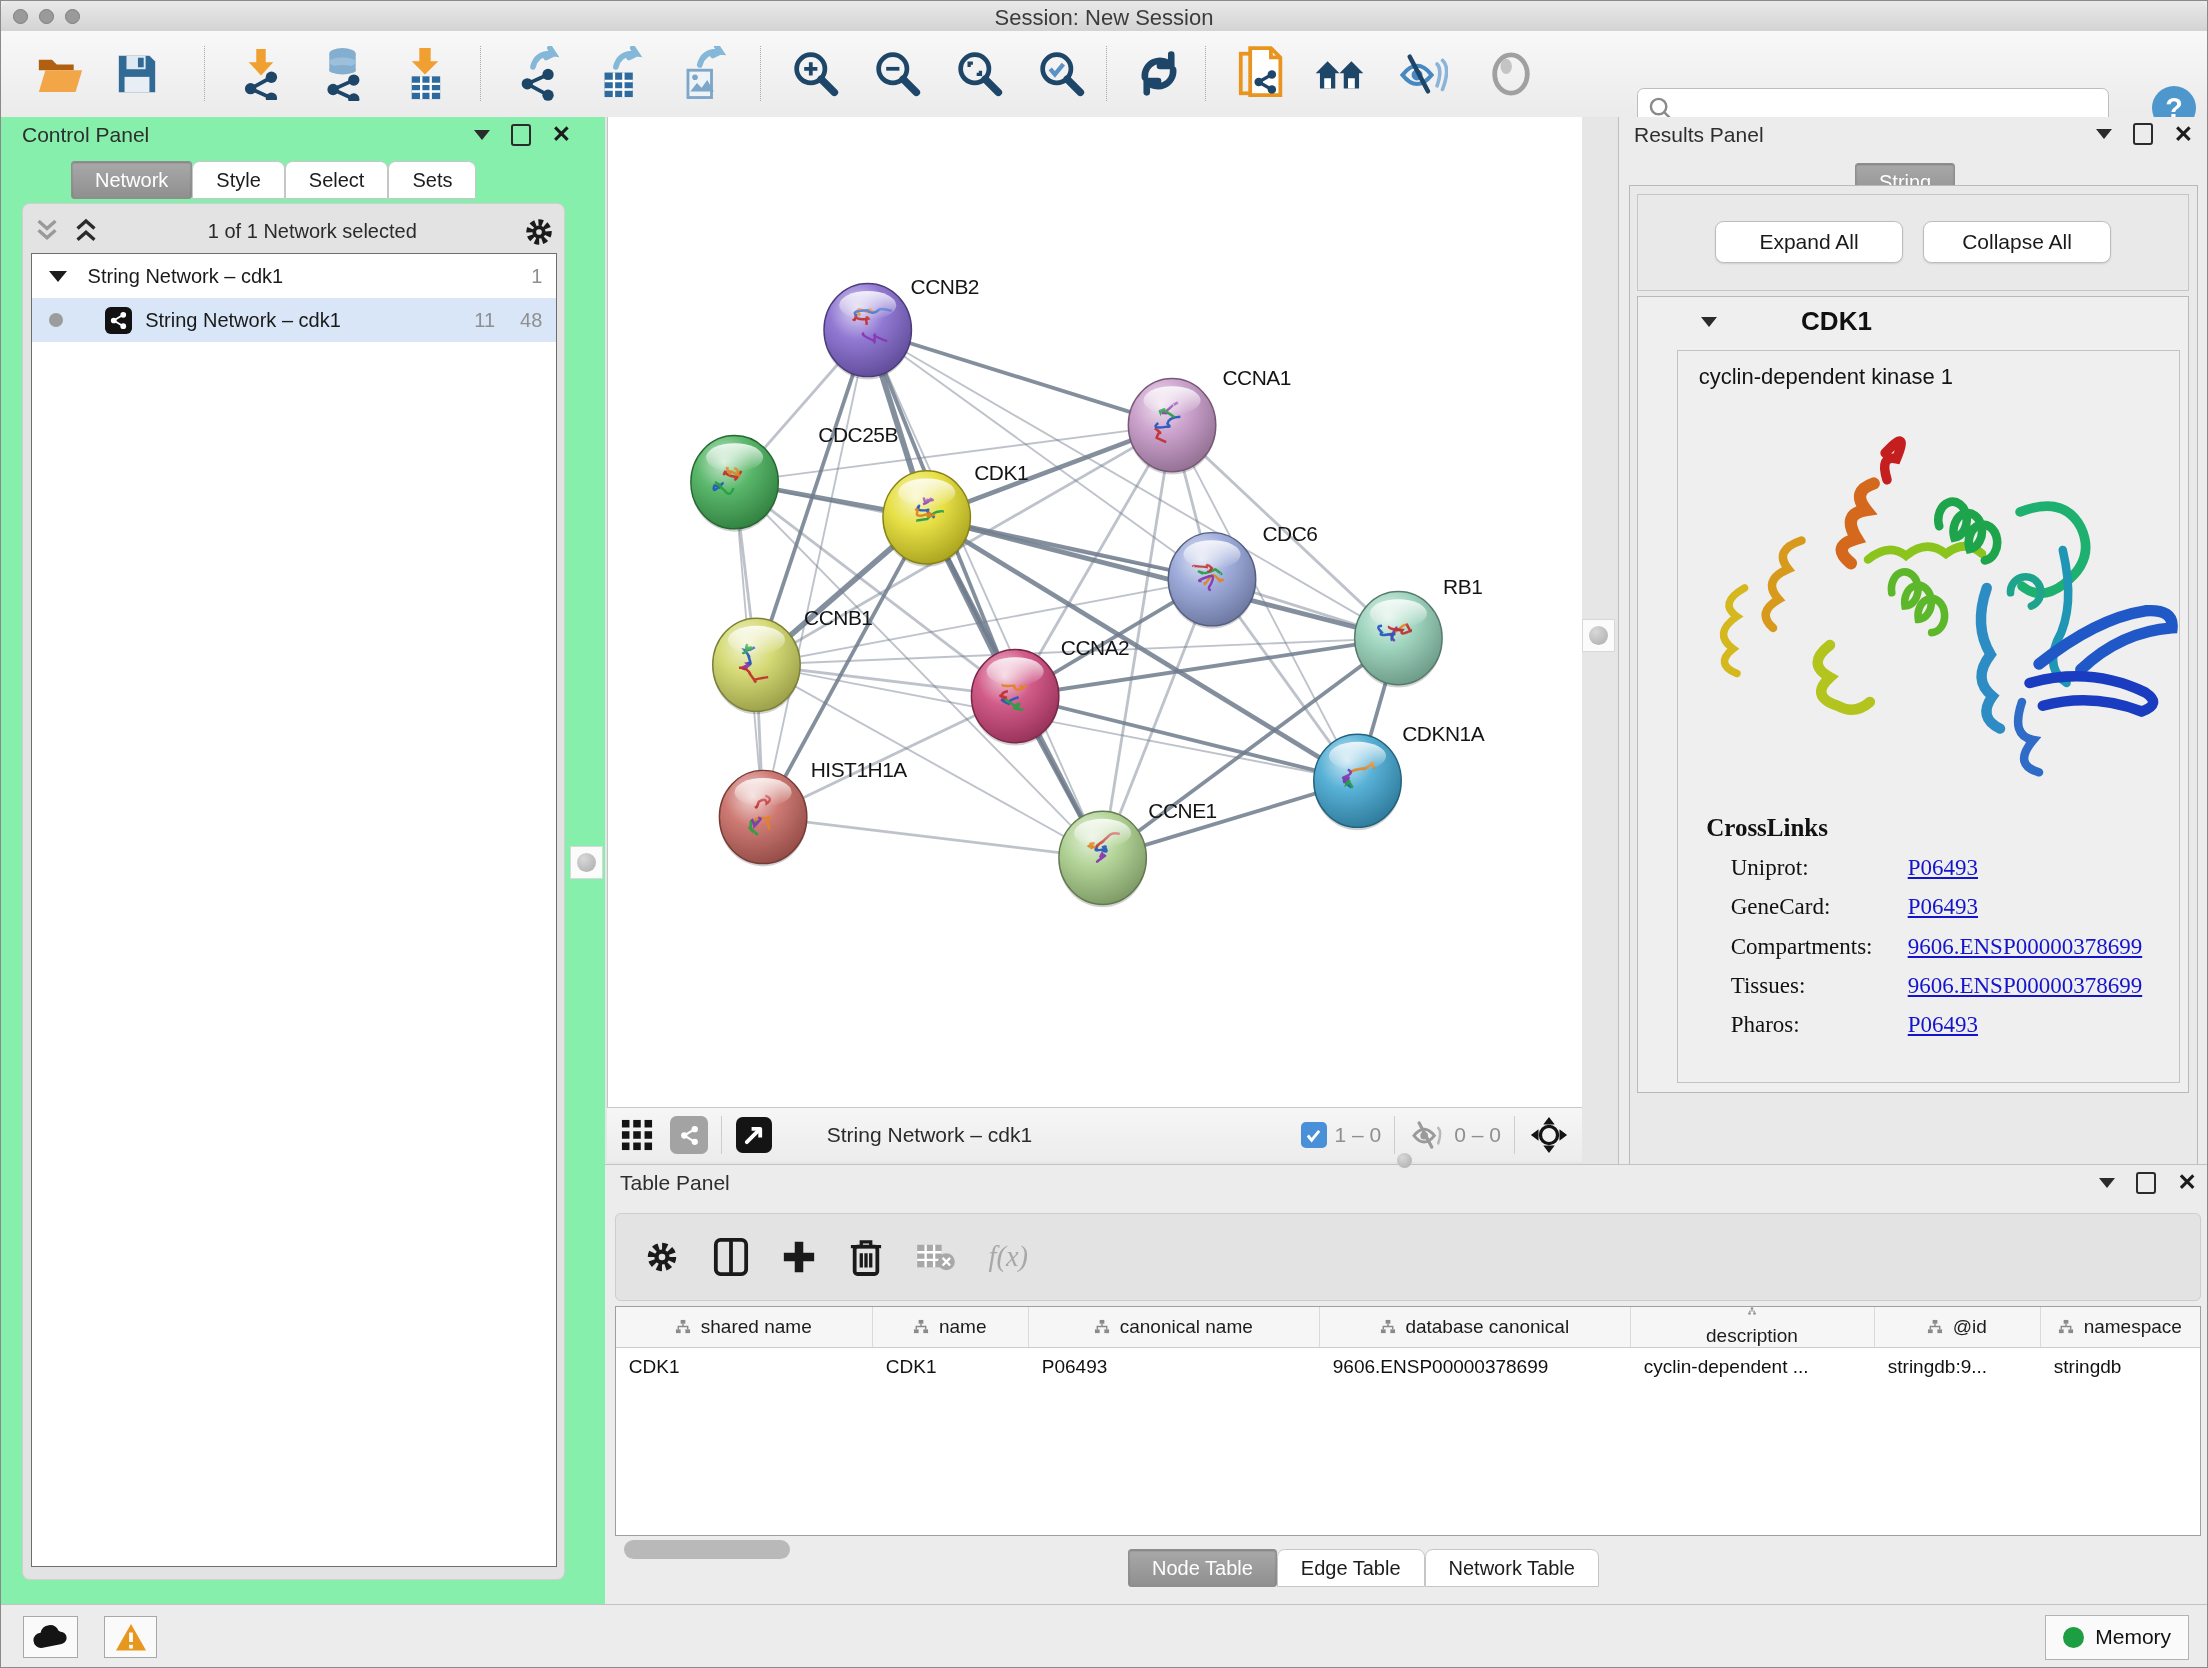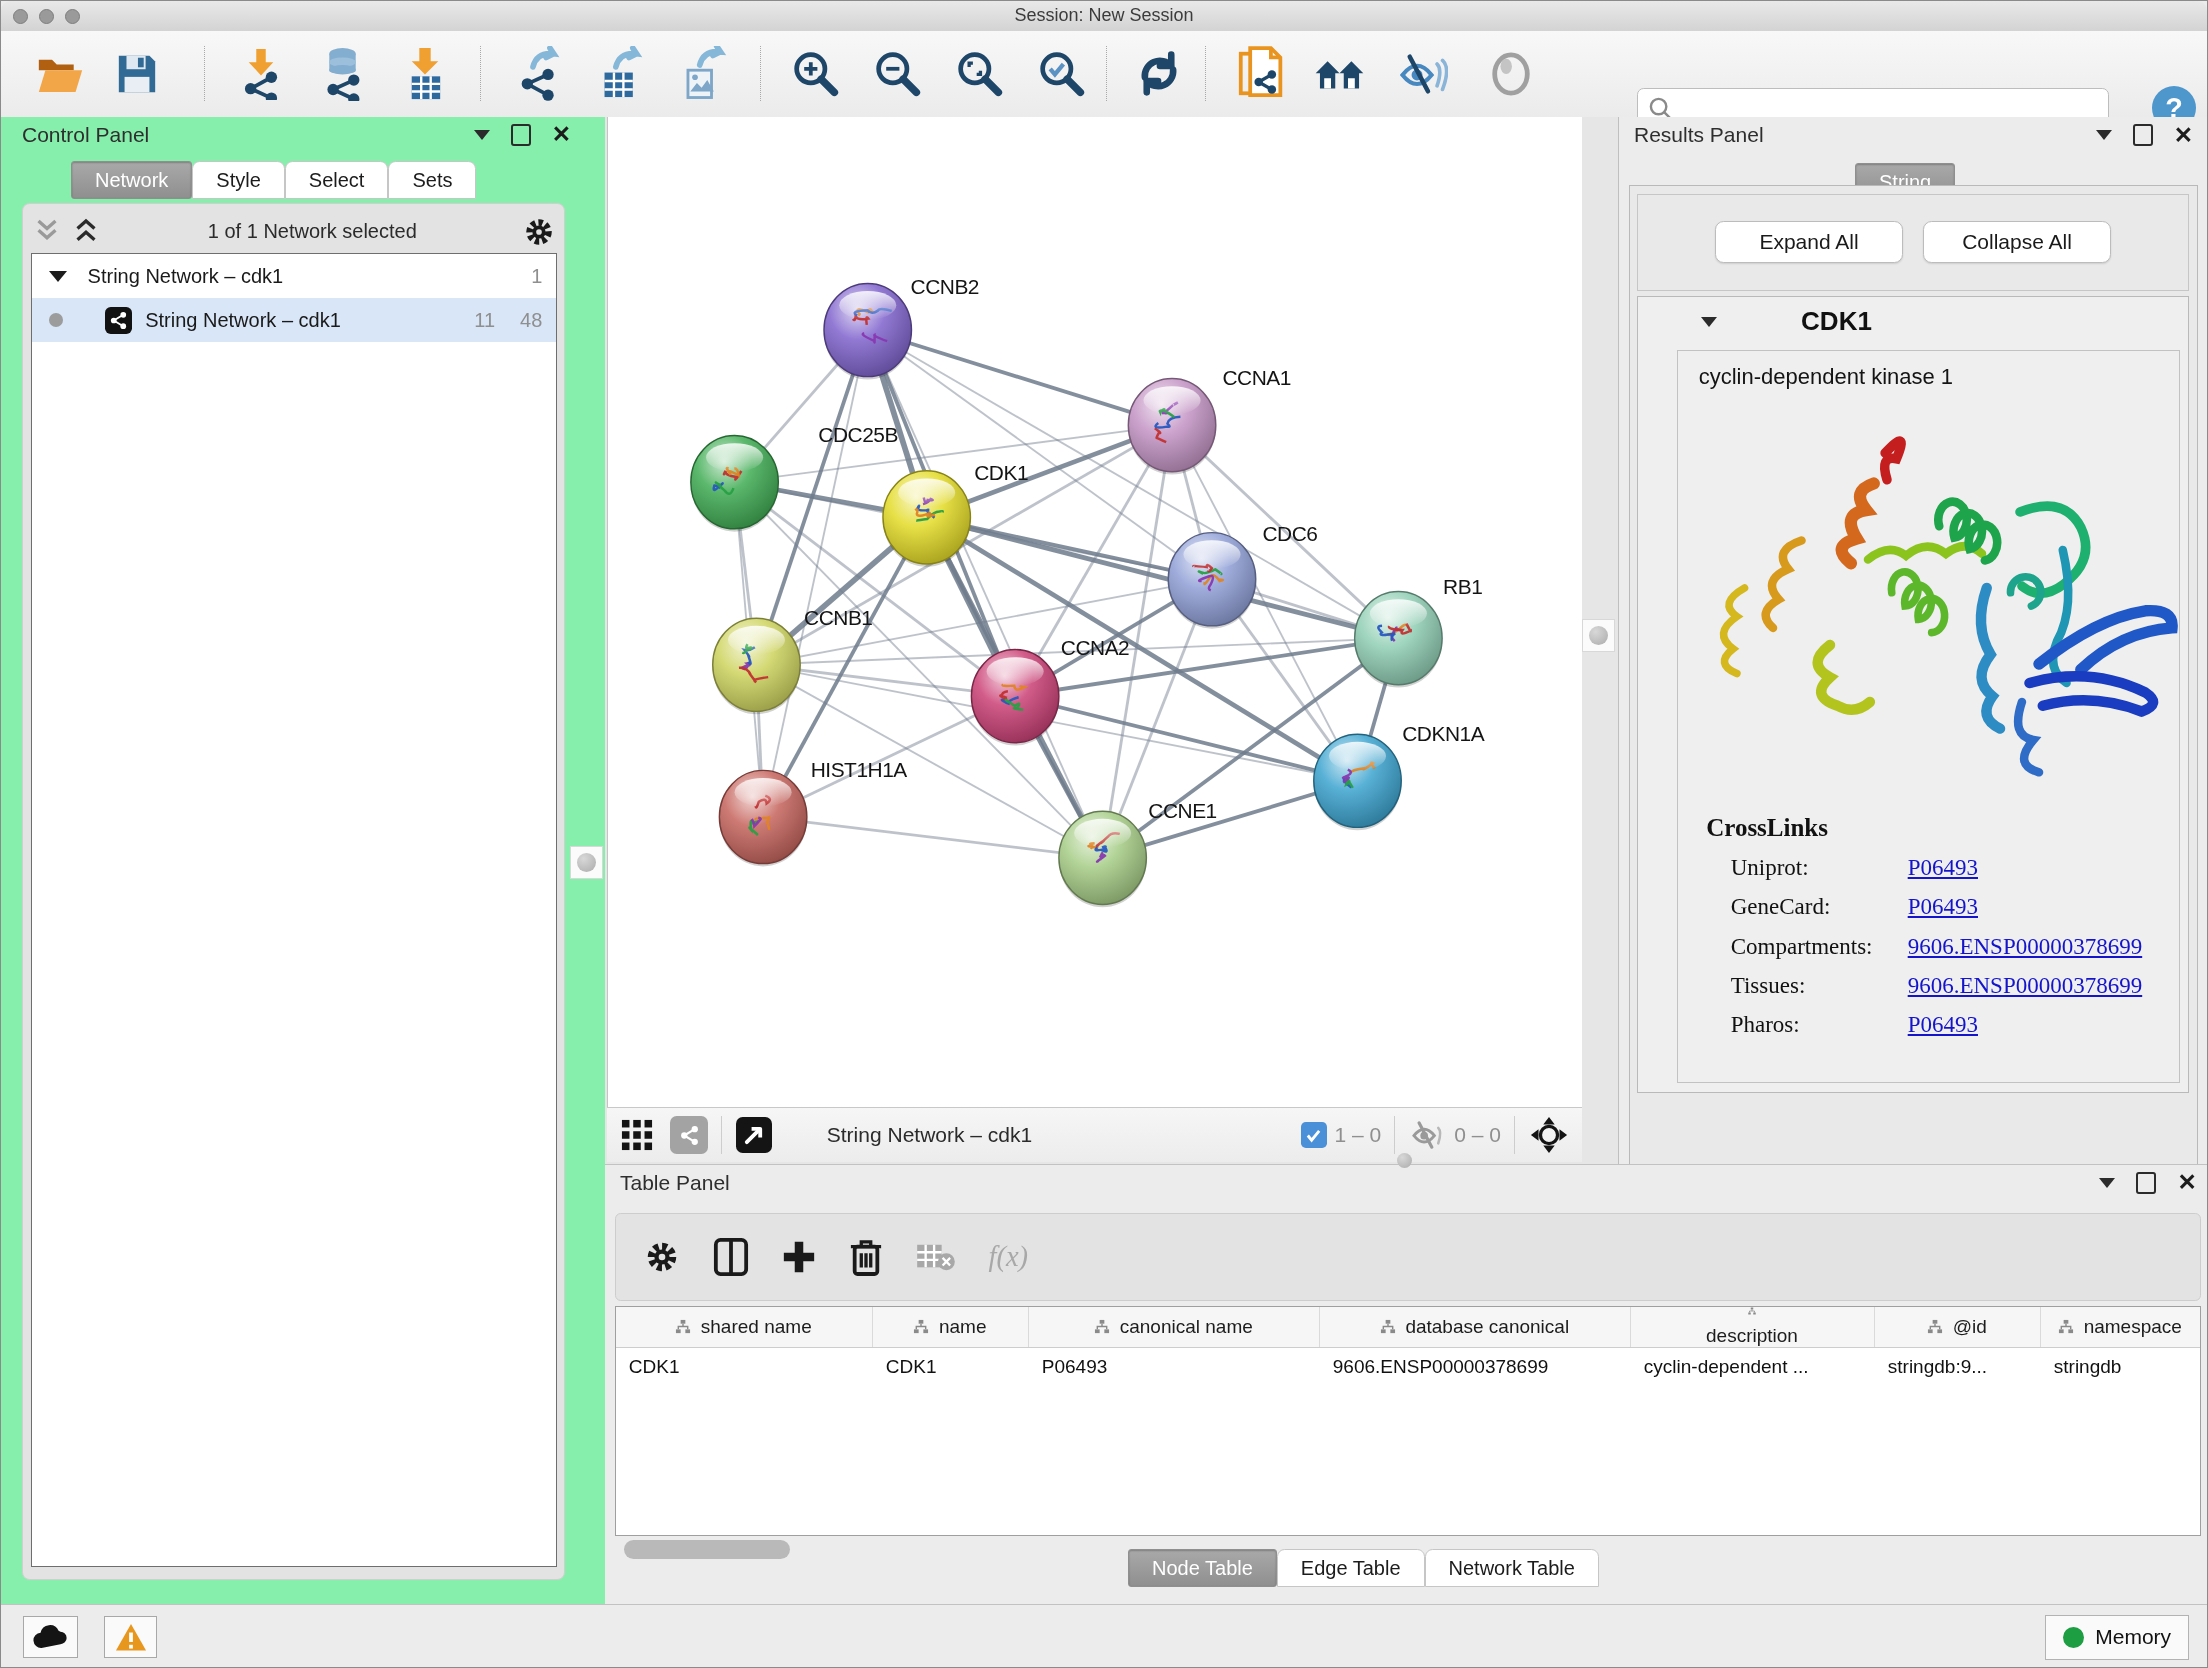--- a/index.html
+++ b/index.html
@@ -1,21 +1,21 @@
 <!DOCTYPE html>
 <html style="font-size:15px"><head>
 <meta charset="utf-8">
 <style>
   html,body{margin:0;padding:0;background:#ffffff;}
   body{font-family:"Liberation Sans",sans-serif;-webkit-font-smoothing:antialiased;}
   .window{position:relative;width:2208px;height:1668px;background:#ececec;overflow:hidden;border:1px solid #8a8a8a;box-sizing:border-box;}
   
   .titlebar{position:absolute;left:0;top:0;width:100%;height:30px;background:linear-gradient(#e9e9e9,#d3d3d3);border-bottom:1px solid #b4b4b4;border-radius:9.5px 9.5px 0 0;}
   .tl{position:absolute;top:7.6px;width:15px;height:15px;border-radius:50%;background:#9a9a9a;border:1px solid #7e7e7e;box-sizing:border-box;}
-  .title-text{position:absolute;top:3.8px;width:100%;text-align:center;font-size:18px;color:#3c3c3c;}
+  .title-text{position:absolute;top:3.8px;width:100%;text-align:center;font-size:22px;color:#3c3c3c;}
   
   .toolbar{position:absolute;left:0;top:30px;width:100%;height:86px;background:linear-gradient(#f8f8f8,#ebebeb);border-bottom:1.9px solid #bdbdbd;}
   .tbtn{position:absolute;top:17px;width:51px;height:51px;display:flex;align-items:center;justify-content:center;}
   .tsep{position:absolute;top:15px;height:55px;border-left:1.9px dotted #a8a8a8;}
   .searchbox{position:absolute;left:1636px;top:57px;width:472px;height:42px;background:#fff;border:1px solid #bdbdbd;border-radius:6.7px;display:flex;align-items:center;padding-left:9.5px;box-sizing:border-box;}
   .searchbox input{border:none;outline:none;font-size:19px;width:418px;background:transparent;font-family:"Liberation Sans",sans-serif;}
   .helpbtn{position:absolute;left:2151px;top:55px;width:44px;height:44px;border-radius:50%;background:#4d97cd;display:flex;align-items:center;justify-content:center;}
   
   .panel-title{font-size:21px;color:#2e2e2e;}
   .phicons{display:flex;align-items:center;gap:21px;}
@@ -45,21 +45,21 @@
   .nbsep{height:38px;border-left:1px solid #cdcdcd;margin:0 13.3px;}
   .netbar .nbtitle{font-size:21px;color:#2b2b2b;margin-left:55px;}
   .nbcounts{display:flex;align-items:center;gap:7.6px;color:#8f8f8f;font-size:21px;}
   .blackbtn{width:36px;height:36px;border-radius:6.7px;background:#141414;display:flex;align-items:center;justify-content:center;}
   .graybtn{width:38px;height:38px;border-radius:6.7px;background:#a3a3a3;display:flex;align-items:center;justify-content:center;}
   .checkbox{width:26px;height:26px;border-radius:4.8px;background:#4a90d9;display:flex;align-items:center;justify-content:center;}
   .splith{position:absolute;width:31px;height:31px;background:#fbfbfb;border:1px solid #d8d8d8;display:flex;align-items:center;justify-content:center;}
   .splith .dot{width:19px;height:19px;border-radius:50%;background:radial-gradient(circle at 35% 30%,#d8d8d8,#ababab);}
   
   .rp{position:absolute;left:1617px;top:116px;width:592px;height:1047px;background:#ececec;border-left:1.9px solid #bfbfbf;box-sizing:border-box;}
-  .rp-header{position:absolute;left:15px;top:5.7px;right:17px;display:flex;justify-content:space-between;align-items:flex-end;}
+  .rp-header{position:absolute;left:15px;top:5.7px;right:17px;display:flex;justify-content:space-between;align-items:flex-start;}
   .rp-tab{position:absolute;left:236px;top:46px;}
   .rp-box{position:absolute;left:9.5px;top:68px;width:569px;height:999px;background:#e9e9e9;border:1px solid #b9b9b9;box-sizing:border-box;}
   .rp-btnrow{position:absolute;left:7.6px;top:7.6px;right:7.6px;height:95px;border:1px solid #c6c6c6;display:flex;align-items:center;justify-content:center;gap:20px;text-align:center;}
   .rp-btn{min-width:186px;height:40px;background:#ffffff;border:1px solid #bcbcbc;border-radius:8.6px;display:flex;align-items:center;justify-content:center;font-size:21px;color:#1a1a1a;box-shadow:0 1px 1.9px rgba(0,0,0,.12);}
   .rp-entry{position:absolute;left:7.6px;top:110px;right:7.6px;height:795px;background:#efefef;border:1px solid #b9b9b9;}
   .rp-ehead{height:49px;display:flex;align-items:center;}
   .rp-ehead .ph-tri{margin-left:63px;}
   .rp-ename{font-size:26px;font-weight:bold;color:#111;margin-left:84px;}
   .rp-ebody{position:absolute;left:7.6px;top:53px;right:7.6px;bottom:9.5px;background:#efefef;border:1px solid #c2c2c2;overflow:hidden;margin-left:31px;}
   .rp-desc{font-size:22px;color:#141414;margin:13.3px 0 0 21px;}

